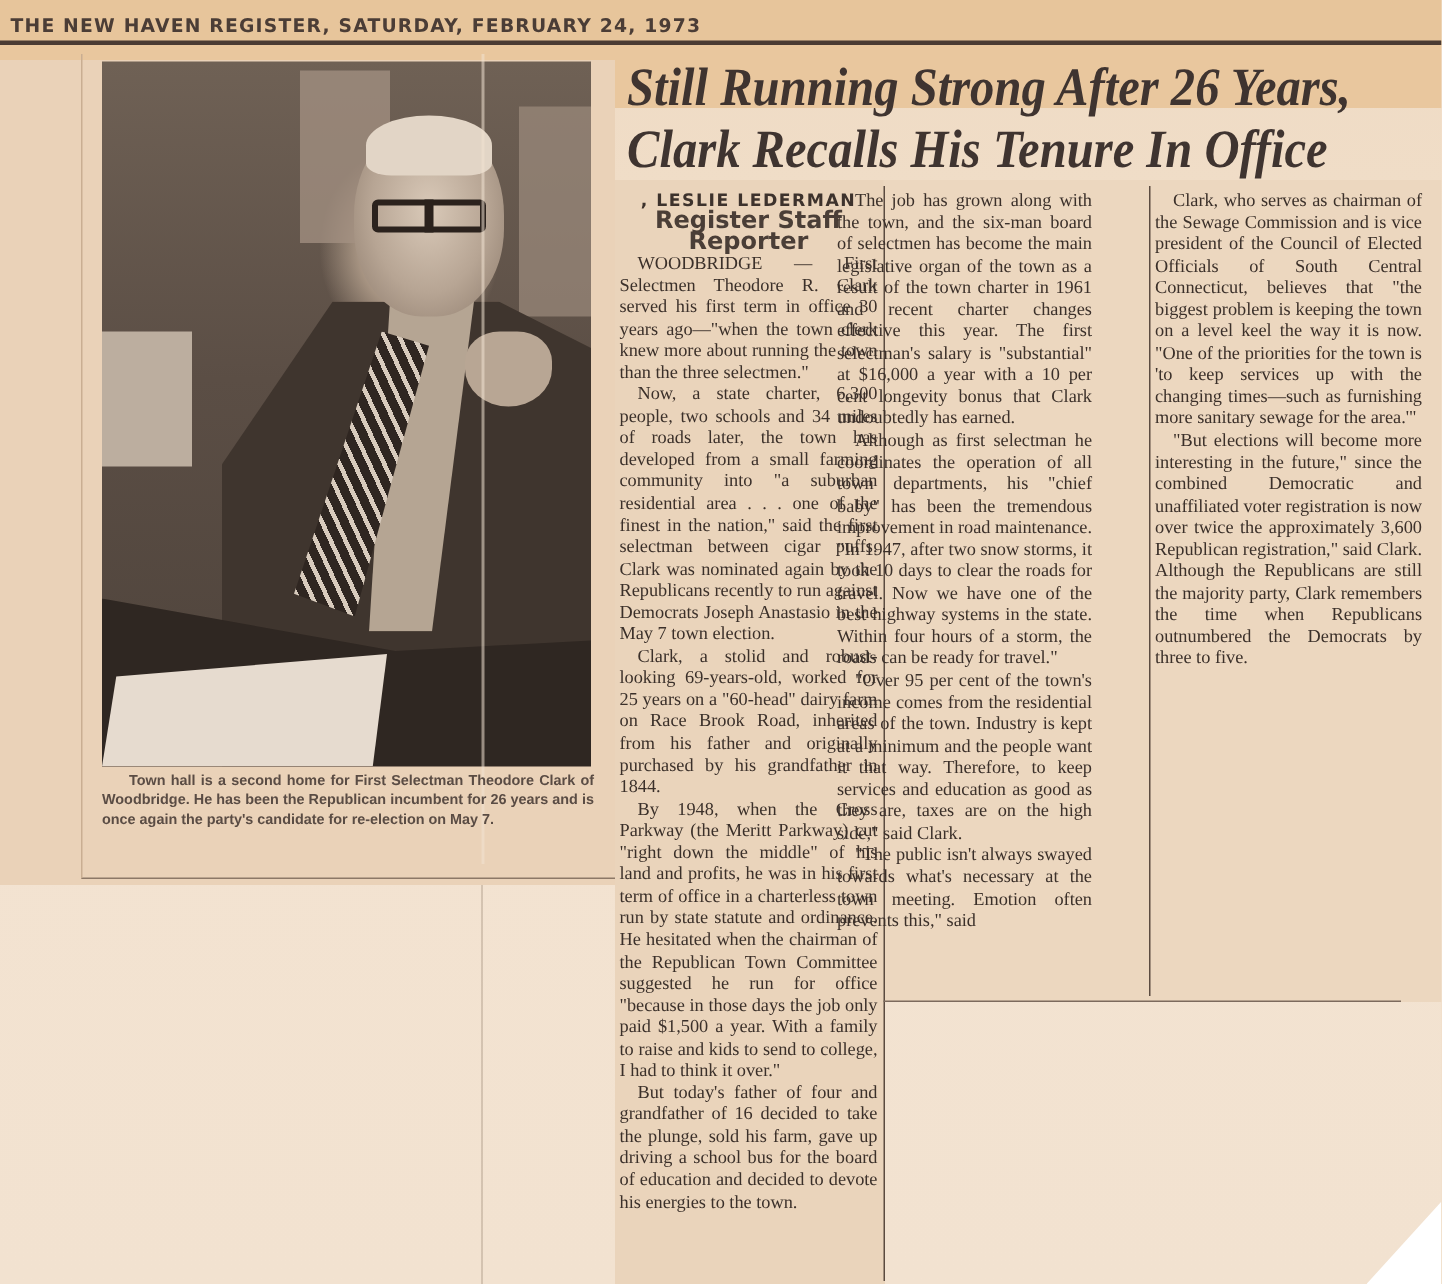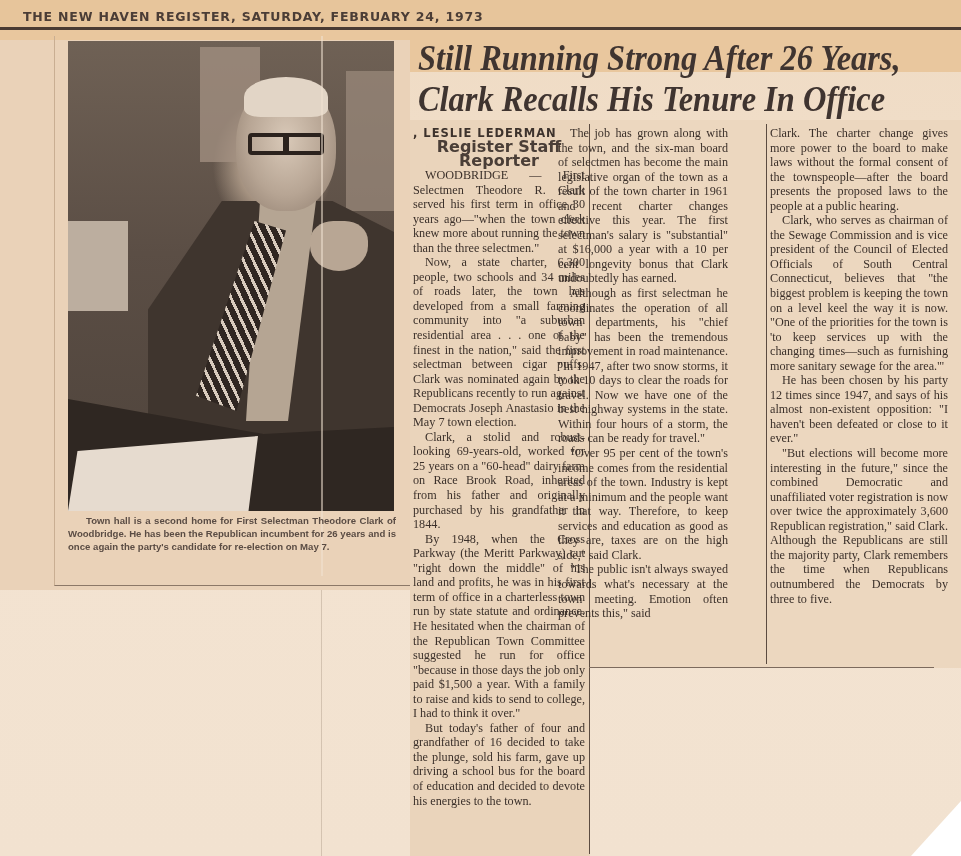--- a/index.html
+++ b/index.html
@@ -30,21 +30,20 @@
   .masthead {
     position: absolute; left: 0; top: 0; width: 961px; height: 30px;
     background: #e7c59b;
     border-bottom: 3px solid #4a3b33;
   }
   .masthead-text {
     position: absolute; left: 7px; top: 9px;
     font-family: "DejaVu Sans", "Liberation Sans", sans-serif;
     font-weight: bold; font-size: 12.5px; letter-spacing: 0.8px;
     color: #4b3d36;
-    margin-left: 16px;
   }
   .clip-left-bg {
     position: absolute; left: 0; top: 40px; width: 410px; height: 550px;
     background: #ead2b8;
   }
   
   .photo {
     position: absolute; left: 68px; top: 41px; width: 326px; height: 470px;
     background:
       radial-gradient(ellipse 60px 70px at 205px 125px, #cdbcaa 0%, #a99684 55%, rgba(0,0,0,0) 100%),
@@ -143,21 +142,21 @@
     font-size: 12.2px; line-height: 14.55px;
     color: #3b302a; text-align: justify;
   }
   .col p { text-indent: 12px; }
   .col1 { left: 413px; top: 126px; width: 172px; }
   .col2 { left: 558px; top: 126px; width: 170px; }
   .col3 { left: 770px; top: 126px; width: 178px; }
   .byline {
     font-family: "DejaVu Sans", "Liberation Sans", sans-serif;
     font-weight: bold; font-size: 11.5px; letter-spacing: 1px;
-    line-height: 14px; color: #3d322c;
+    text-align: center; line-height: 14px; color: #3d322c;
   }
   .staff {
     font-family: "DejaVu Sans", "Liberation Sans", sans-serif;
     font-weight: bold; font-size: 16px; text-align: center;
     line-height: 14px; color: #4a3e37;
   }
   .col-rule {
     position: absolute; width: 1px; background: #5b4b40;
   }
   .col2-bg {
@@ -228,19 +227,17 @@
 <div class="col col2">
   <p>The job has grown along with the town, and the six-man board of selectmen has become the main legislative organ of the town as a result of the town charter in 1961 and recent charter changes effective this year. The first selectman's salary is "substantial" at $16,000 a year with a 10 per cent longevity bonus that Clark undoubtedly has earned.</p>
   <p>Although as first selectman he coordinates the operation of all town departments, his "chief baby" has been the tremendous improvement in road maintenance. "In 1947, after two snow storms, it took 10 days to clear the roads for travel. Now we have one of the best highway systems in the state. Within four hours of a storm, the roads can be ready for travel."</p>
   <p>"Over 95 per cent of the town's income comes from the residential areas of the town. Industry is kept at a minimum and the people want it that way. Therefore, to keep services and education as good as they are, taxes are on the high side," said Clark.</p>
   <p>"The public isn't always swayed towards what's necessary at the town meeting. Emotion often prevents this," said</p>
 </div>
 
 <div class="col-rule" style="left:766px; top:124px; height:540px;"></div>
 
 <div class="col col3">
-  <p style="text-indent:0">Clark. The charter change gives more power to the board to make laws without the formal consent of the townspeople—after the board presents the proposed laws to the people at a public hearing.</p>
   <p>Clark, who serves as chairman of the Sewage Commission and is vice president of the Council of Elected Officials of South Central Connecticut, believes that "the biggest problem is keeping the town on a level keel the way it is now. "One of the priorities for the town is 'to keep services up with the changing times—such as furnishing more sanitary sewage for the area.'"</p>
-  <p>He has been chosen by his party 12 times since 1947, and says of his almost non-existent opposition: "I haven't been defeated or close to it ever."</p>
   <p>"But elections will become more interesting in the future," since the combined Democratic and unaffiliated voter registration is now over twice the approximately 3,600 Republican registration," said Clark. Although the Republicans are still the majority party, Clark remembers the time when Republicans outnumbered the Democrats by three to five.</p>
 </div>
 
 <div class="bottom-rule"></div>
 
 </body></html>

